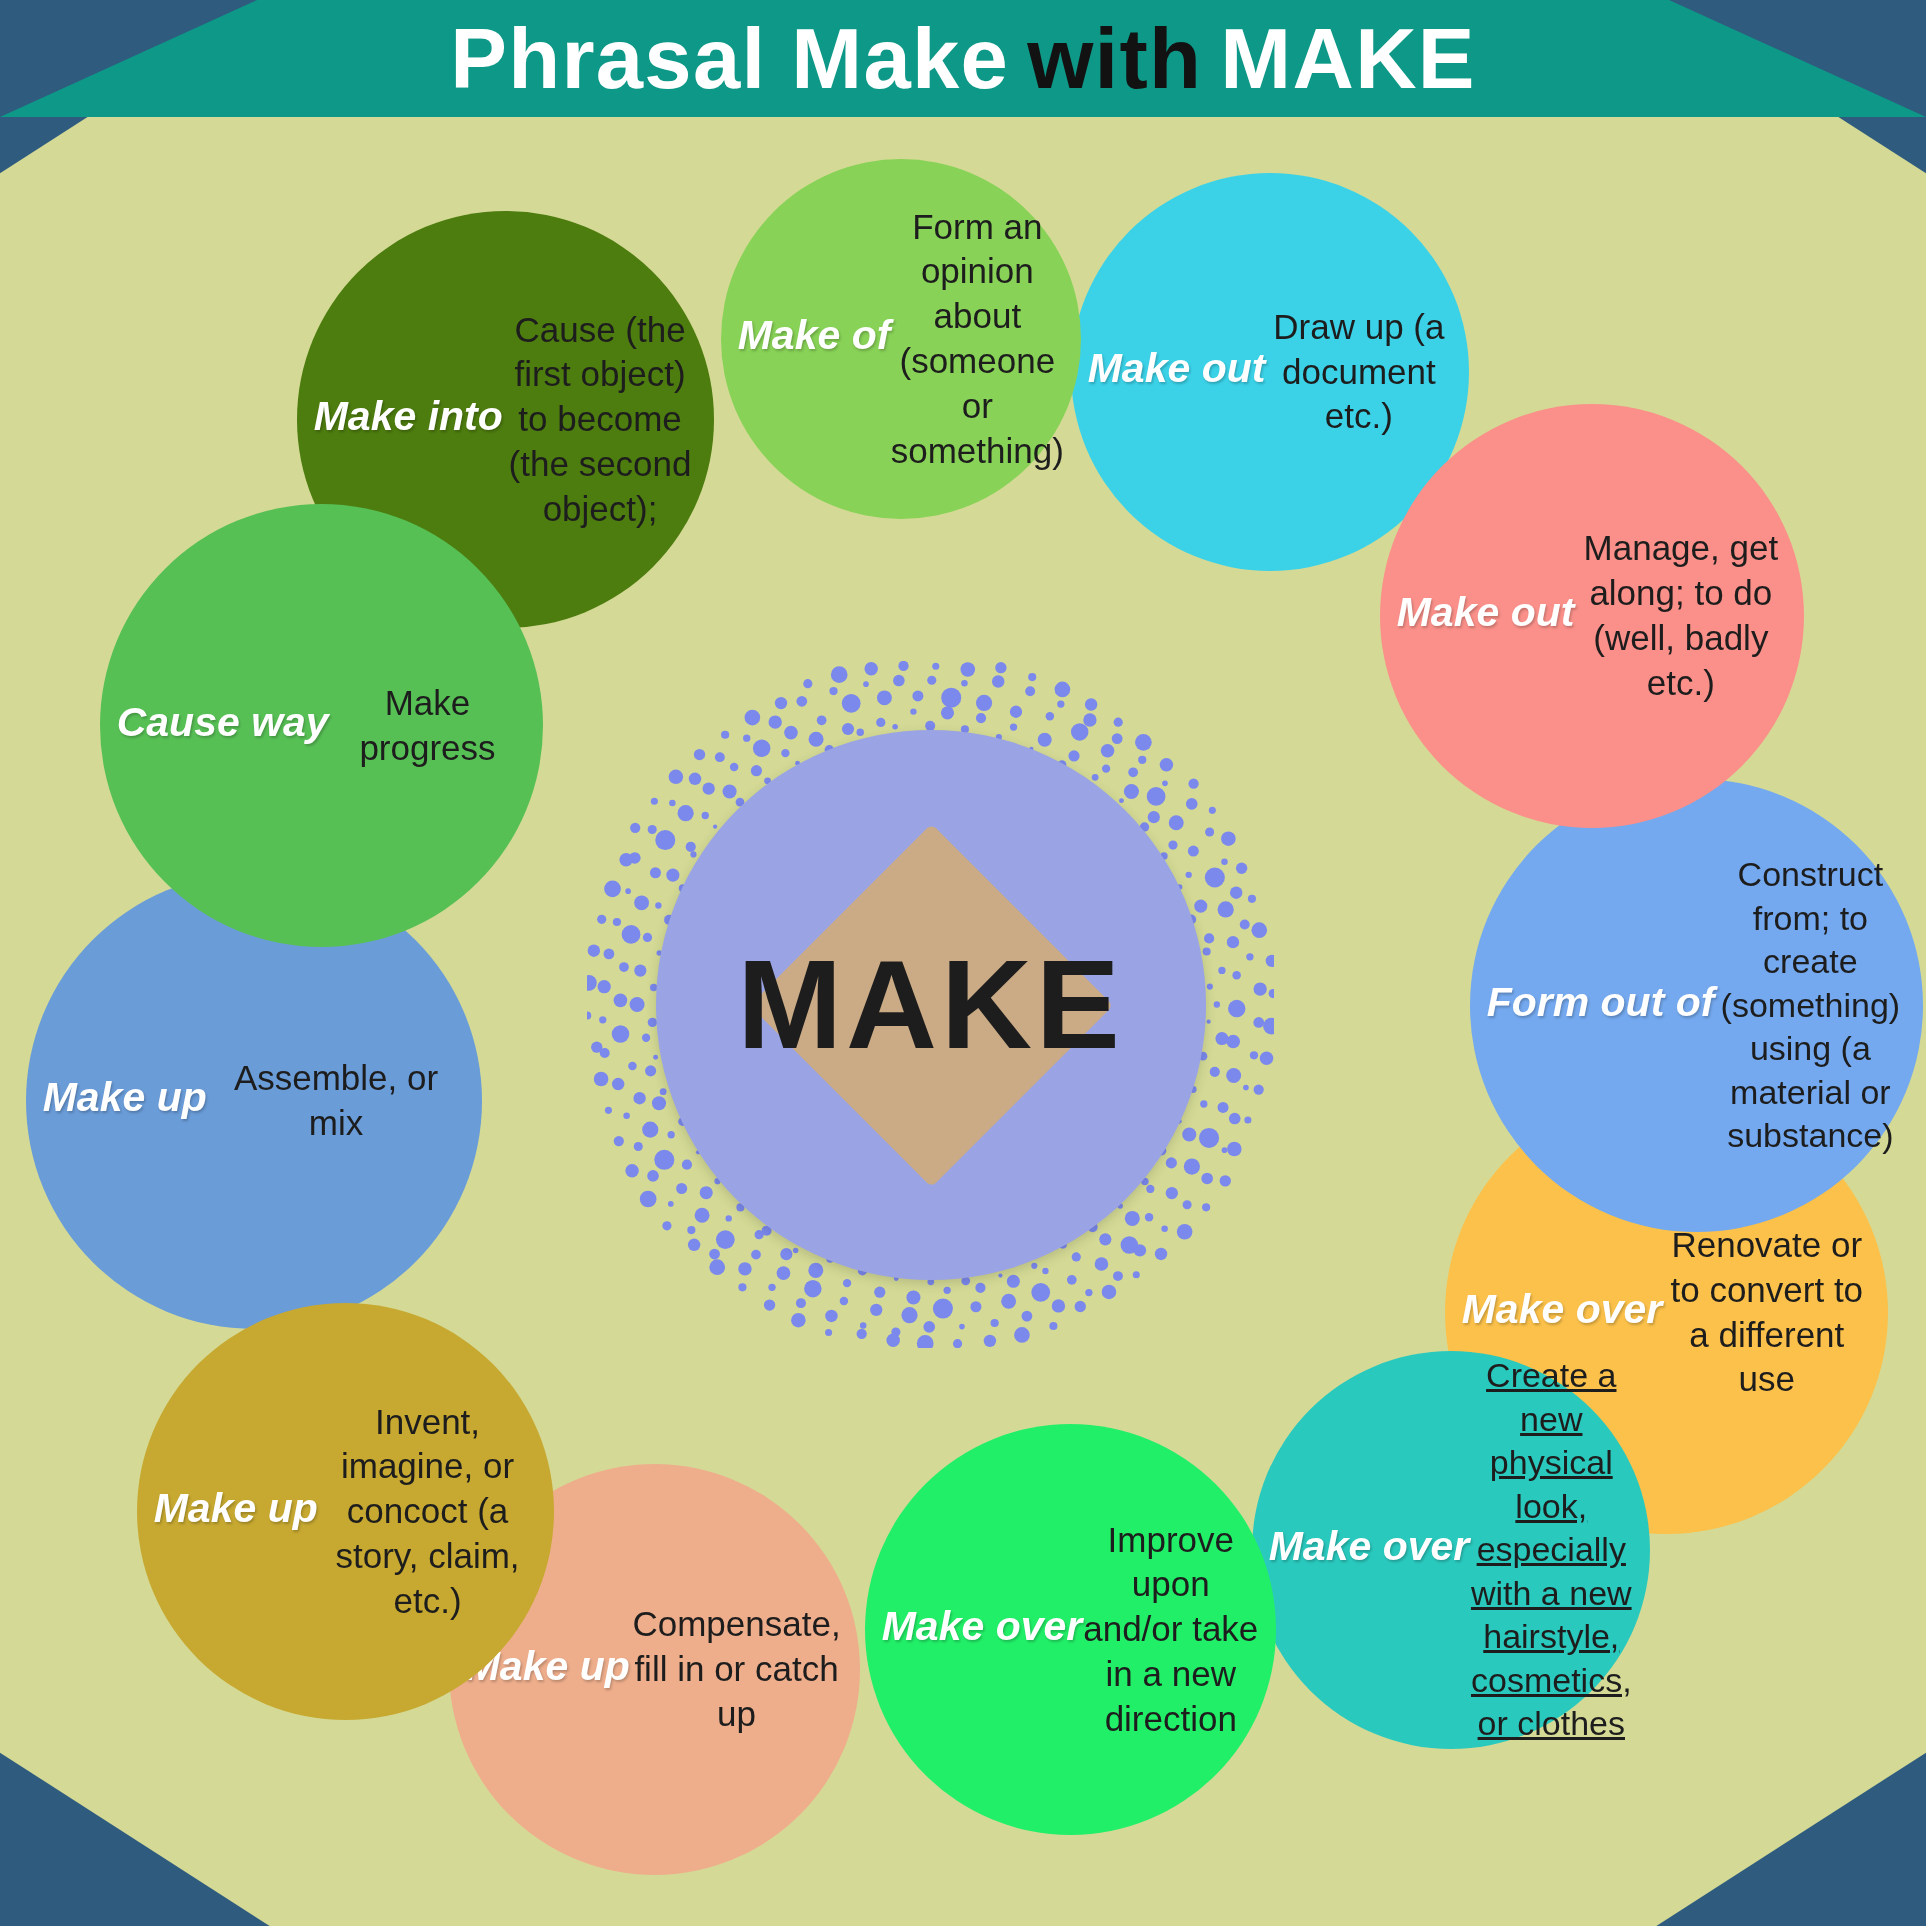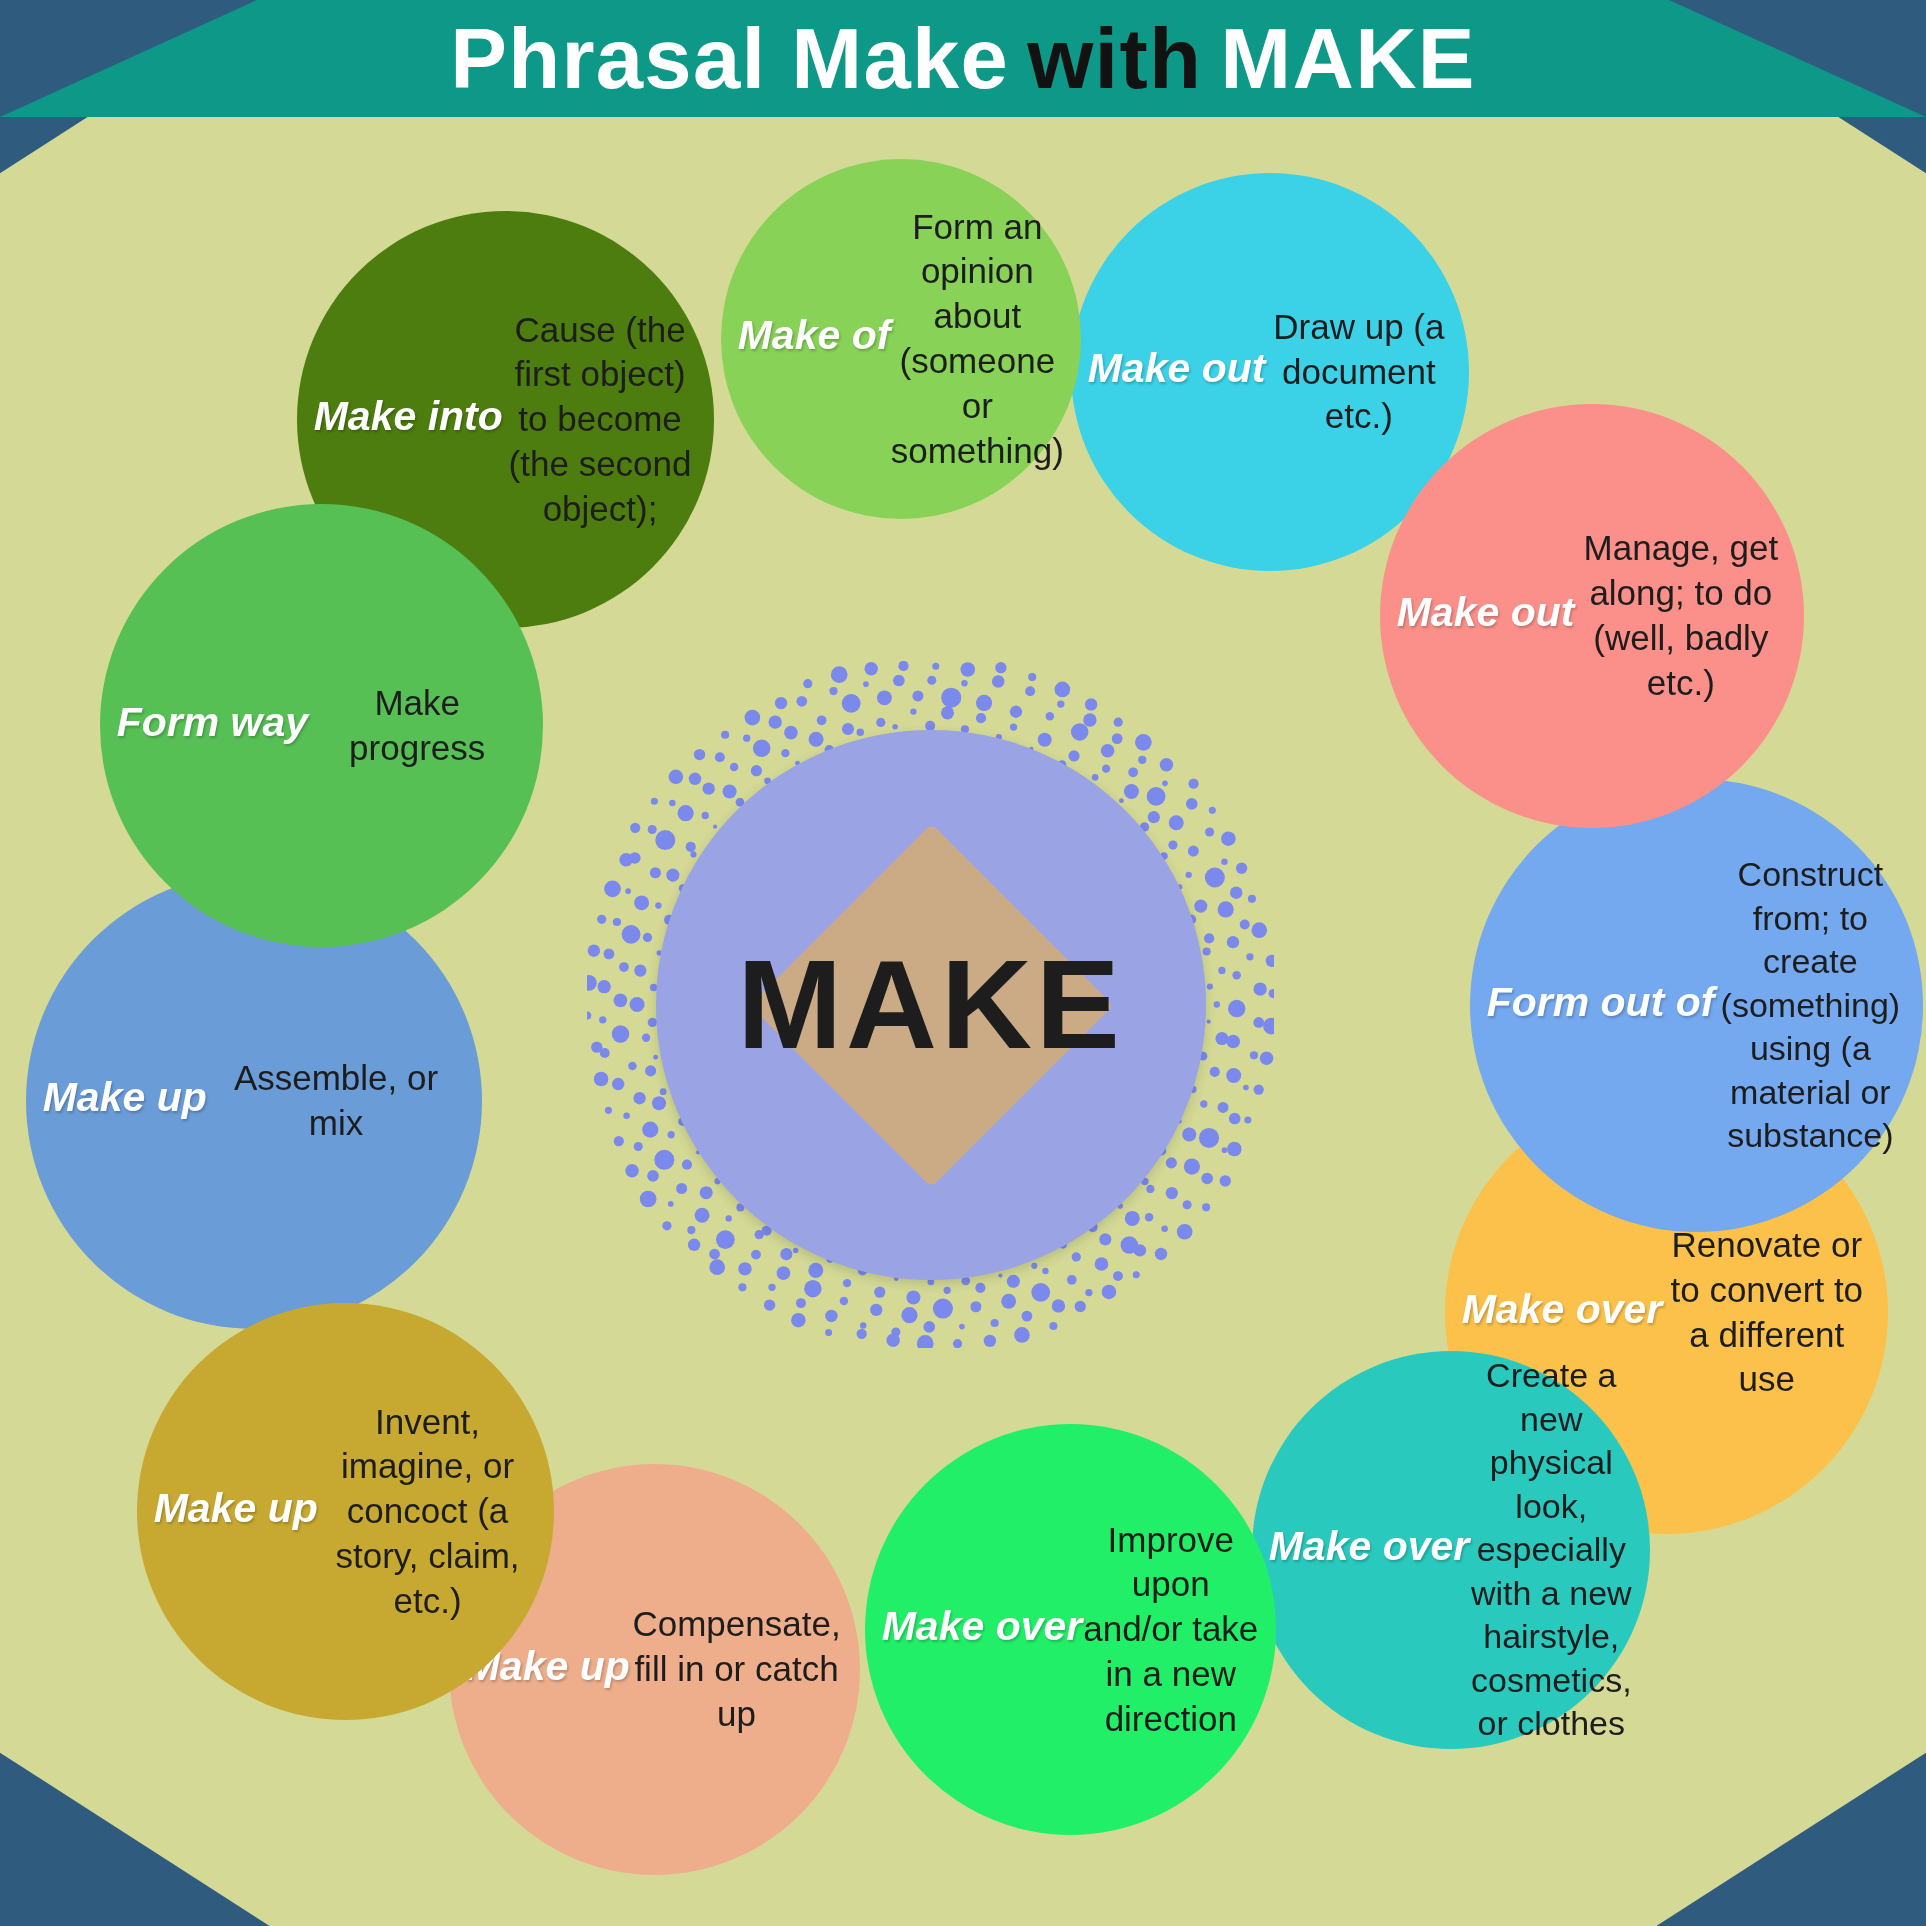--- a/index.html
+++ b/index.html
@@ -153,21 +153,21 @@
     <div class="def" style="font-size:34px;max-width:443px;">Construct from; to create (something) using (a material or substance)</div>
   </div>
 
   <div class="bubble" style="left:1445px;top:1091px;width:443px;height:443px;background:#fbc14a;z-index:4;">
     <div class="term" style="font-size:41px;">Make over</div>
     <div class="def" style="font-size:35px;max-width:302px;">Renovate or to convert to a different use</div>
   </div>
 
   <div class="bubble" style="left:1252px;top:1351px;width:398px;height:398px;background:#2ac9be;z-index:5;">
     <div class="term" style="font-size:41px;">Make over</div>
-    <div class="def" style="font-size:34px;max-width:372px;">Create a new physical look, especially with a new hairstyle, cosmetics, or clothes</div>
+    <div class="def" style="font-size:34px;max-width:372px;text-decoration:underline;">Create a new physical look, especially with a new hairstyle, cosmetics, or clothes</div>
   </div>
 
   <div class="bubble" style="left:865px;top:1424px;width:411px;height:411px;background:#22ef68;z-index:6;">
     <div class="term" style="font-size:41px;">Make over</div>
     <div class="def" style="font-size:35px;max-width:321px;">Improve upon and/or take in a new direction</div>
   </div>
 
   <div class="bubble" style="left:449px;top:1464px;width:411px;height:411px;background:#eeae8c;z-index:5;">
     <div class="term" style="font-size:41px;">Make up</div>
     <div class="def" style="font-size:35px;max-width:379px;">Compensate, fill in or catch up</div>
@@ -177,21 +177,21 @@
     <div class="term" style="font-size:41px;">Make up</div>
     <div class="def" style="font-size:35px;max-width:321px;">Invent, imagine, or concoct (a story, claim, etc.)</div>
   </div>
 
   <div class="bubble" style="left:26px;top:873px;width:456px;height:456px;background:#6a9cd8;z-index:5;">
     <div class="term" style="font-size:41px;">Make up</div>
     <div class="def" style="font-size:35px;max-width:385px;">Assemble, or mix</div>
   </div>
 
   <div class="bubble" style="left:100px;top:504px;width:443px;height:443px;background:#57c055;z-index:6;">
-    <div class="term" style="font-size:41px;">Form way</div>
+    <div class="term" style="font-size:41px;">Cause way</div>
     <div class="def" style="font-size:35px;max-width:385px;">Make progress</div>
   </div>
 
   <div id="center-wrap">
     <svg id="dot-ring" viewBox="0 0 1070 1070">
         <circle cx="981" cy="535" r="4.95" fill="#7b88ec"></circle>
         <circle cx="988.909929488068" cy="588.0544617552302" r="10.20" fill="#7b88ec"></circle>
         <circle cx="977.7354161138198" cy="639.9302211878103" r="7.95" fill="#7b88ec"></circle>
         <circle cx="960.6807572160164" cy="689.9351249265279" r="5.70" fill="#7b88ec"></circle>
         <circle cx="938.0283207858589" cy="737.4084302704084" r="10.95" fill="#7b88ec"></circle>

